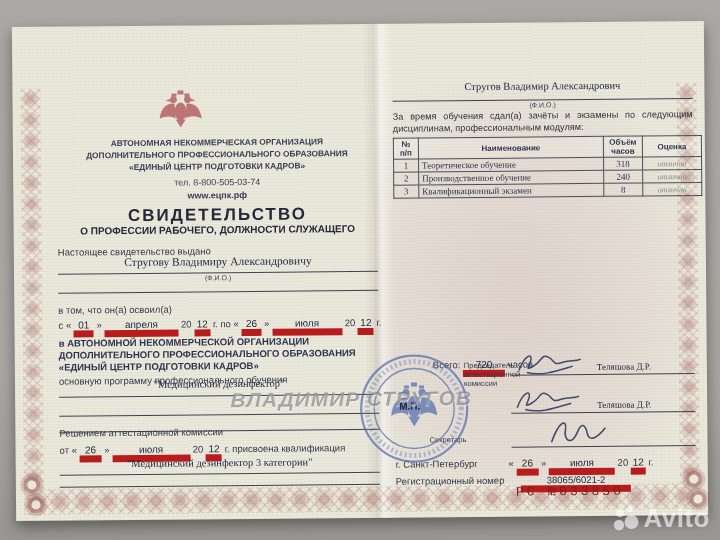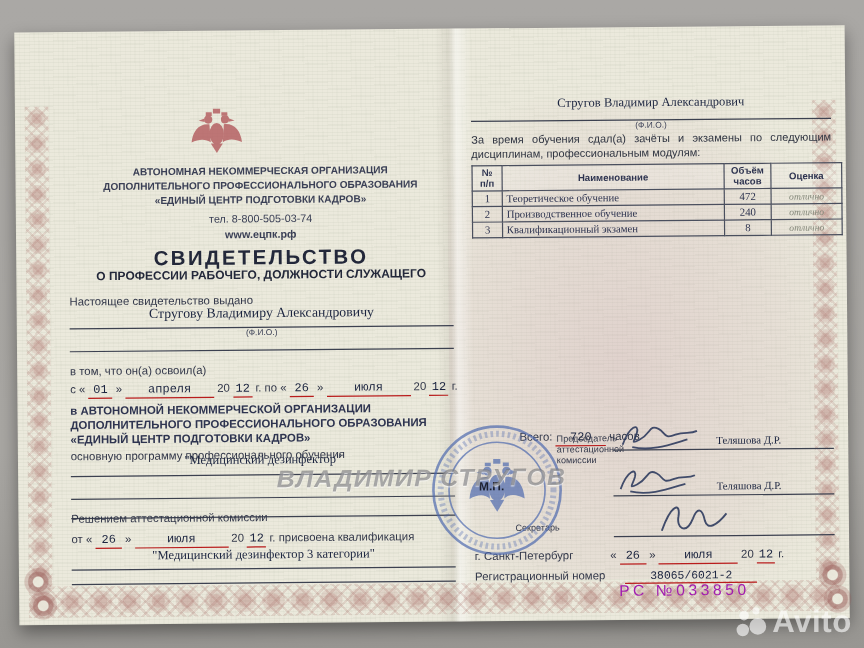--- a/index.html
+++ b/index.html
@@ -41,21 +41,21 @@
   .banner-white{color:#ffffff;}
   .banner-mint{color:#a8ecca;}
 
   
   .abs{position:absolute;}
   .lbl{font-size:9.5px;color:#33384a;}
   .lbl-b{font-size:9.5px;font-weight:bold;color:#2e3450;}
   .val{font-family:"Liberation Serif","DejaVu Serif",serif;color:#1c2540;}
   .cline{border-bottom:1px solid #3c4150;text-align:center;}
   .seg{display:inline-block;vertical-align:baseline;}
-  .seg.u{border-bottom:1px solid #b91c1c;text-align:center;font-family:Liberation Mono, monospace;color:#1c2540;}
+  .seg.u{border-bottom:7px solid #b91c1c;text-align:center;font-family:Liberation Sans, sans-serif;color:#1c2540;}
 
   
   .lp-center{left:44px;width:320px;text-align:center;color:#3b4056;}
   .title{font-size:17px;font-weight:bold;letter-spacing:2px;color:#23283a;}
   .subtitle{font-size:10px;font-weight:bold;color:#23283a;}
 
   
   table.marks{border-collapse:collapse;font-size:8px;color:#2e3450;}
   table.marks th,table.marks td{border:1px solid #4a4f5e;padding:1px 3px;}
   table.marks th{font-weight:bold;text-align:center;background:rgba(255,255,255,.15);}
@@ -65,21 +65,21 @@
   td.c-grade{width:52px;text-align:center;font-family:"Liberation Serif",serif;font-style:italic;font-size:8px;color:#84887a;}
 
   .siglabel{font-size:7.6px;color:#33384a;line-height:9px;}
   .signame{font-family:"Liberation Serif",serif;font-size:9px;color:#1c2540;}
   .sigline{border-bottom:1px solid #3c4150;}
 
   .watermark{z-index:30;font-weight:800;font-style:italic;font-size:20px;letter-spacing:1px;
     color:rgba(108,108,112,.58);text-shadow:0 1px 1px rgba(255,255,255,.65);white-space:nowrap;transform:scaleX(1.04);}
   .mp{z-index:26;font-weight:bold;font-size:10px;color:#1d2130;}
   .stamp{z-index:20;opacity:.85;}
-  .serial{font-family:Liberation Sans, sans-serif;font-size:13px;letter-spacing:3px;color:#a21caf;}
+  .serial{font-family:Liberation Mono, monospace;font-size:13px;letter-spacing:3px;color:#7f1d1d;}
 
   
   .avito{position:absolute;right:10px;bottom:6px;z-index:40;display:flex;align-items:center;gap:4px;
     color:rgba(255,255,255,.62);font-weight:bold;font-size:26px;letter-spacing:.5px;}
 </style>
 </head>
 <body>
 
 <div class="stage">
 
@@ -181,21 +181,21 @@
       <tbody>
           <tr>
         <th style="width:18px;">№ п/п</th>
         <th style="width:178px;">Наименование</th>
         <th style="width:32px;">Объём часов</th>
         <th style="width:52px;">Оценка</th>
       </tr>
       <tr>
         <td class="c-num">1</td>
         <td class="c-name">Теоретическое обучение</td>
-        <td class="c-hours">472</td>
+        <td class="c-hours">318</td>
         <td class="c-grade">отлично</td>
       </tr>
       <tr>
         <td class="c-num">2</td>
         <td class="c-name">Производственное обучение</td>
         <td class="c-hours">240</td>
         <td class="c-grade">отлично</td>
       </tr>
       <tr>
         <td class="c-num">3</td>

